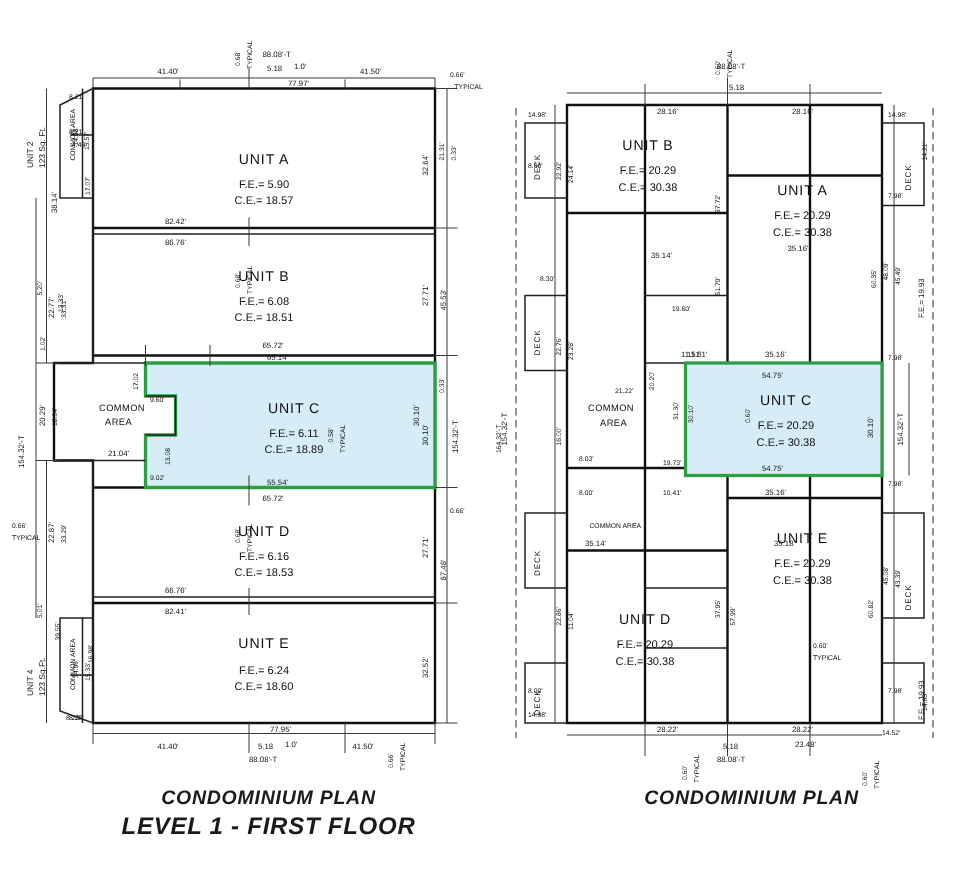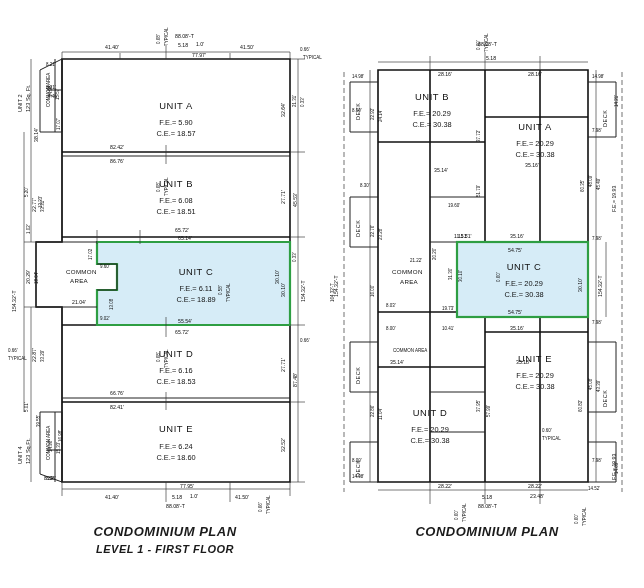--- a/index.html
+++ b/index.html
@@ -2,23 +2,23 @@
 <html><head>
 <meta charset="utf-8">
 <style>
   html,body{margin:0;padding:0;background:#ffffff;}
   body{width:644px;height:588px;position:relative;overflow:hidden;
        font-family:"Liberation Sans","DejaVu Sans",sans-serif;color:#1a1a1a;}
   .plan{position:absolute;top:12px;}
   #plan-level-1{left:0;width:330px;height:588px;}
   #plan-level-2{left:330px;width:314px;height:588px;}
   svg{display:block;}
-  .title{position:absolute;width:100%;text-align:center;font-style:italic;font-weight:bold;letter-spacing:.5px;}
+  .title{position:absolute;width:100%;text-align:center;font-style:italic;font-weight:bold;letter-spacing:.5px;padding-left:14px;}
   .title .t1{font-size:13px;display:block;margin-bottom:4px;}
-  .title .t2{font-size:11px;display:block;}
+  .title .t2{font-size:16px;display:block;}
   #title-level-1{left:0;width:330px;top:524px;}
   #title-level-2{left:330px;width:314px;top:524px;}
   text{font-family:"Liberation Sans","DejaVu Sans",sans-serif;fill:#111;}
   .wall{fill:none;stroke:#111;stroke-width:1.6;}
   .wall-thin{fill:none;stroke:#222;stroke-width:1;}
   .dim{fill:none;stroke:#333;stroke-width:.65;}
   .dash{fill:none;stroke:#333;stroke-width:.7;stroke-dasharray:5 3;}
   .unit-c-fill{fill:#d6ecf7;stroke:#2e9e43;stroke-width:2.2;}
   .lbl-unit{font-size:9.4px;letter-spacing:.6px;}
   .lbl-ce{font-size:7.4px;}

